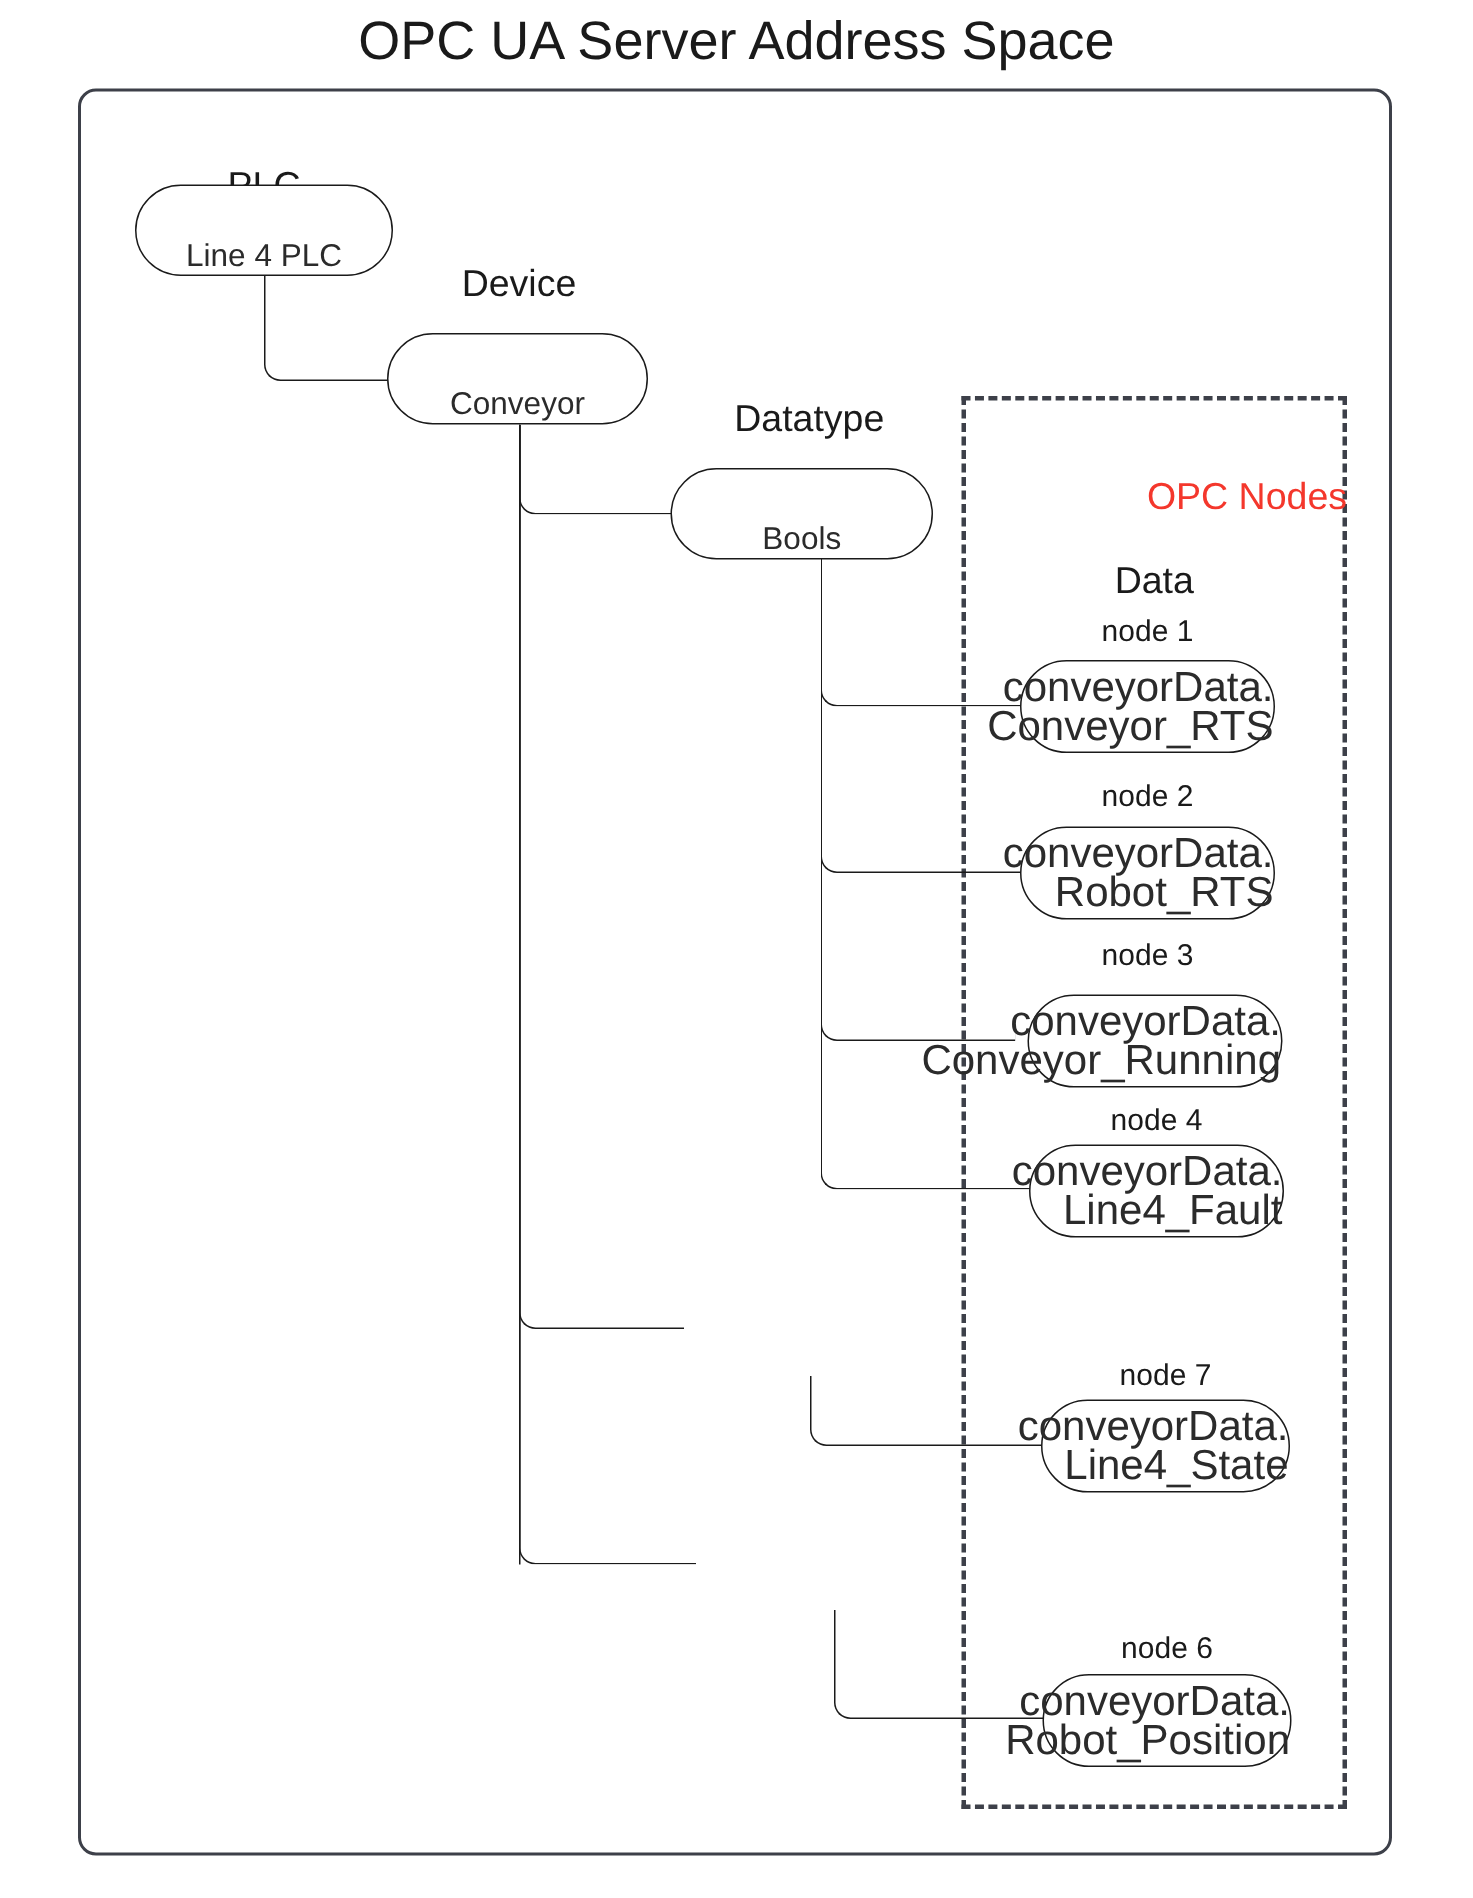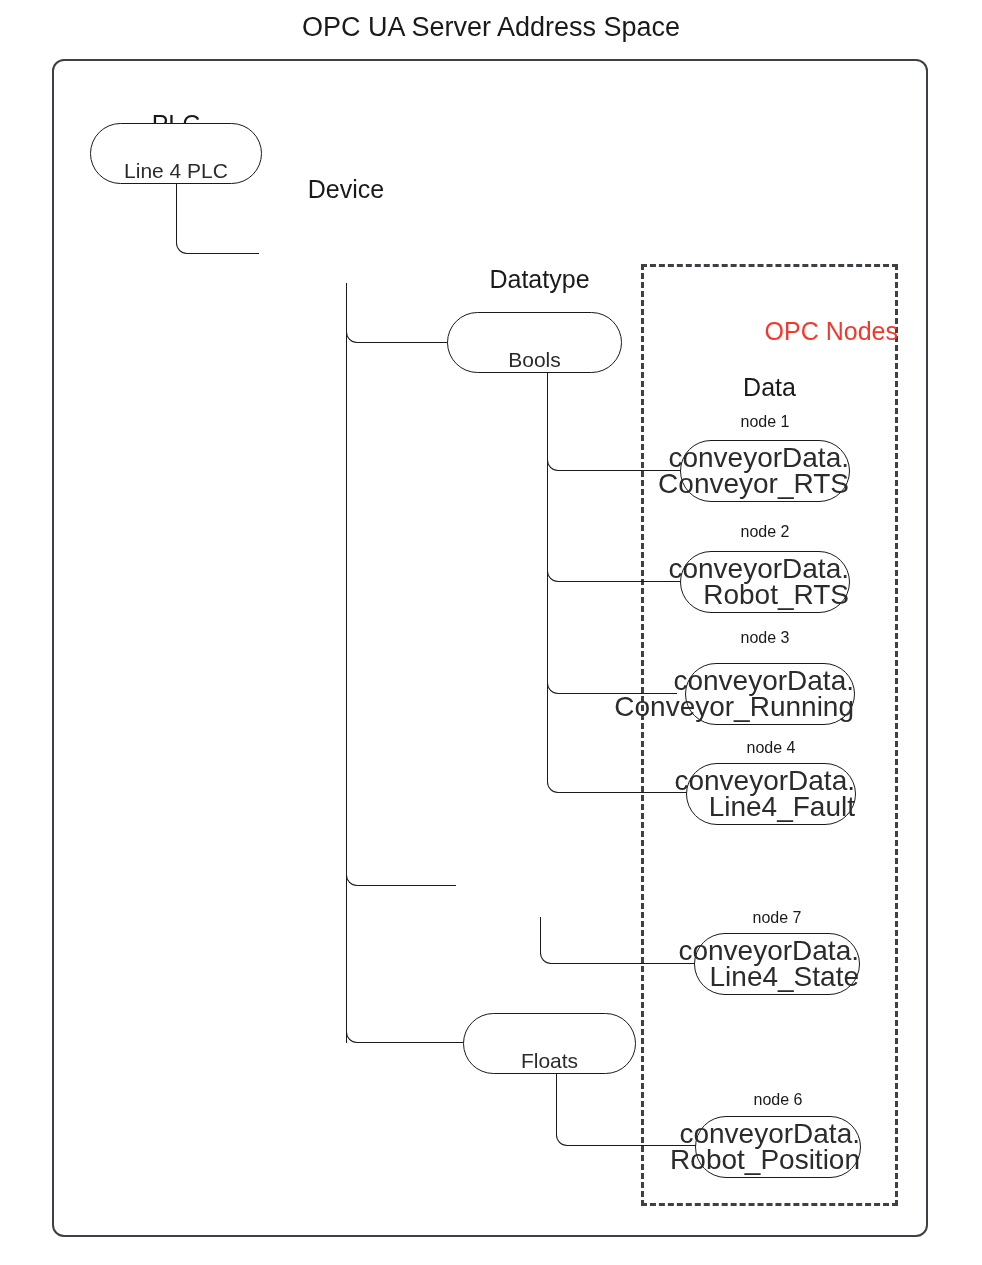--- a/index.html
+++ b/index.html
@@ -19,21 +19,21 @@
     background: #ffffff;
   }
 
   
   .diagram-title {
     position: absolute;
     left: 0;
     top: 10px;
     width: 982px;
     text-align: center;
-    font-size: 27px;
+    font-size: 36px;
     line-height: 34px;
     color: #1a1a1a;
     letter-spacing: 0px;
   }
 
   
   .outer-box {
     position: absolute;
     left: 52px;
     top: 59px;
@@ -65,21 +65,21 @@
     color: #1a1a1a;
     white-space: nowrap;
     text-align: center;
   }
   .caption.red {
     color: #f4372c;
     text-align: right;
   }
   .sub-caption {
     position: absolute;
-    font-size: 16px;
+    font-size: 20px;
     line-height: 23px;
     color: #1a1a1a;
     white-space: nowrap;
     text-align: center;
   }
 
   
   .rnode {
     position: absolute;
     box-sizing: border-box;
@@ -159,29 +159,29 @@
   <div class="elbow" style="left:547px; top:372px; width:140px; height:421px;"></div>
 
   <div class="elbow" style="left:540px; top:917px; width:155px; height:47px;"></div>
 
   <div class="elbow" style="left:556px; top:1073px; width:140px; height:73px;"></div>
 
   <div class="rnode" style="left:90px; top:123px; width:172px; height:61px; border-radius:31px;">
     <span class="label">Line 4 PLC</span>
   </div>
 
+  <div class="rnode" style="left:258px; top:222px; width:174px; height:61px; border-radius:31px;">
+    <span class="label">Conveyor</span>
+  </div>
 
   <div class="rnode" style="left:447px; top:312px; width:175px; height:61px; border-radius:31px;">
     <span class="label">Bools</span>
   </div>
 
 
-  <div class="rnode" style="left:463px; top:1013px; width:173px; height:61px; border-radius:31px;">
-    <span class="label">Floats</span>
-  </div>
 
   <div class="sub-caption" style="left:680px; top:410px; width:170px;">node 1</div>
   <div class="rnode leaf" style="left:680px; top:440px; width:170px; height:62px; border-radius:31px; flex-direction:column;">
     <span class="label">conveyorData.</span>
     <span class="label">Conveyor_RTS</span>
   </div>
 
   <div class="sub-caption" style="left:680px; top:520px; width:170px;">node 2</div>
   <div class="rnode leaf" style="left:680px; top:551px; width:170px; height:62px; border-radius:31px; flex-direction:column;">
     <span class="label">conveyorData.</span>

